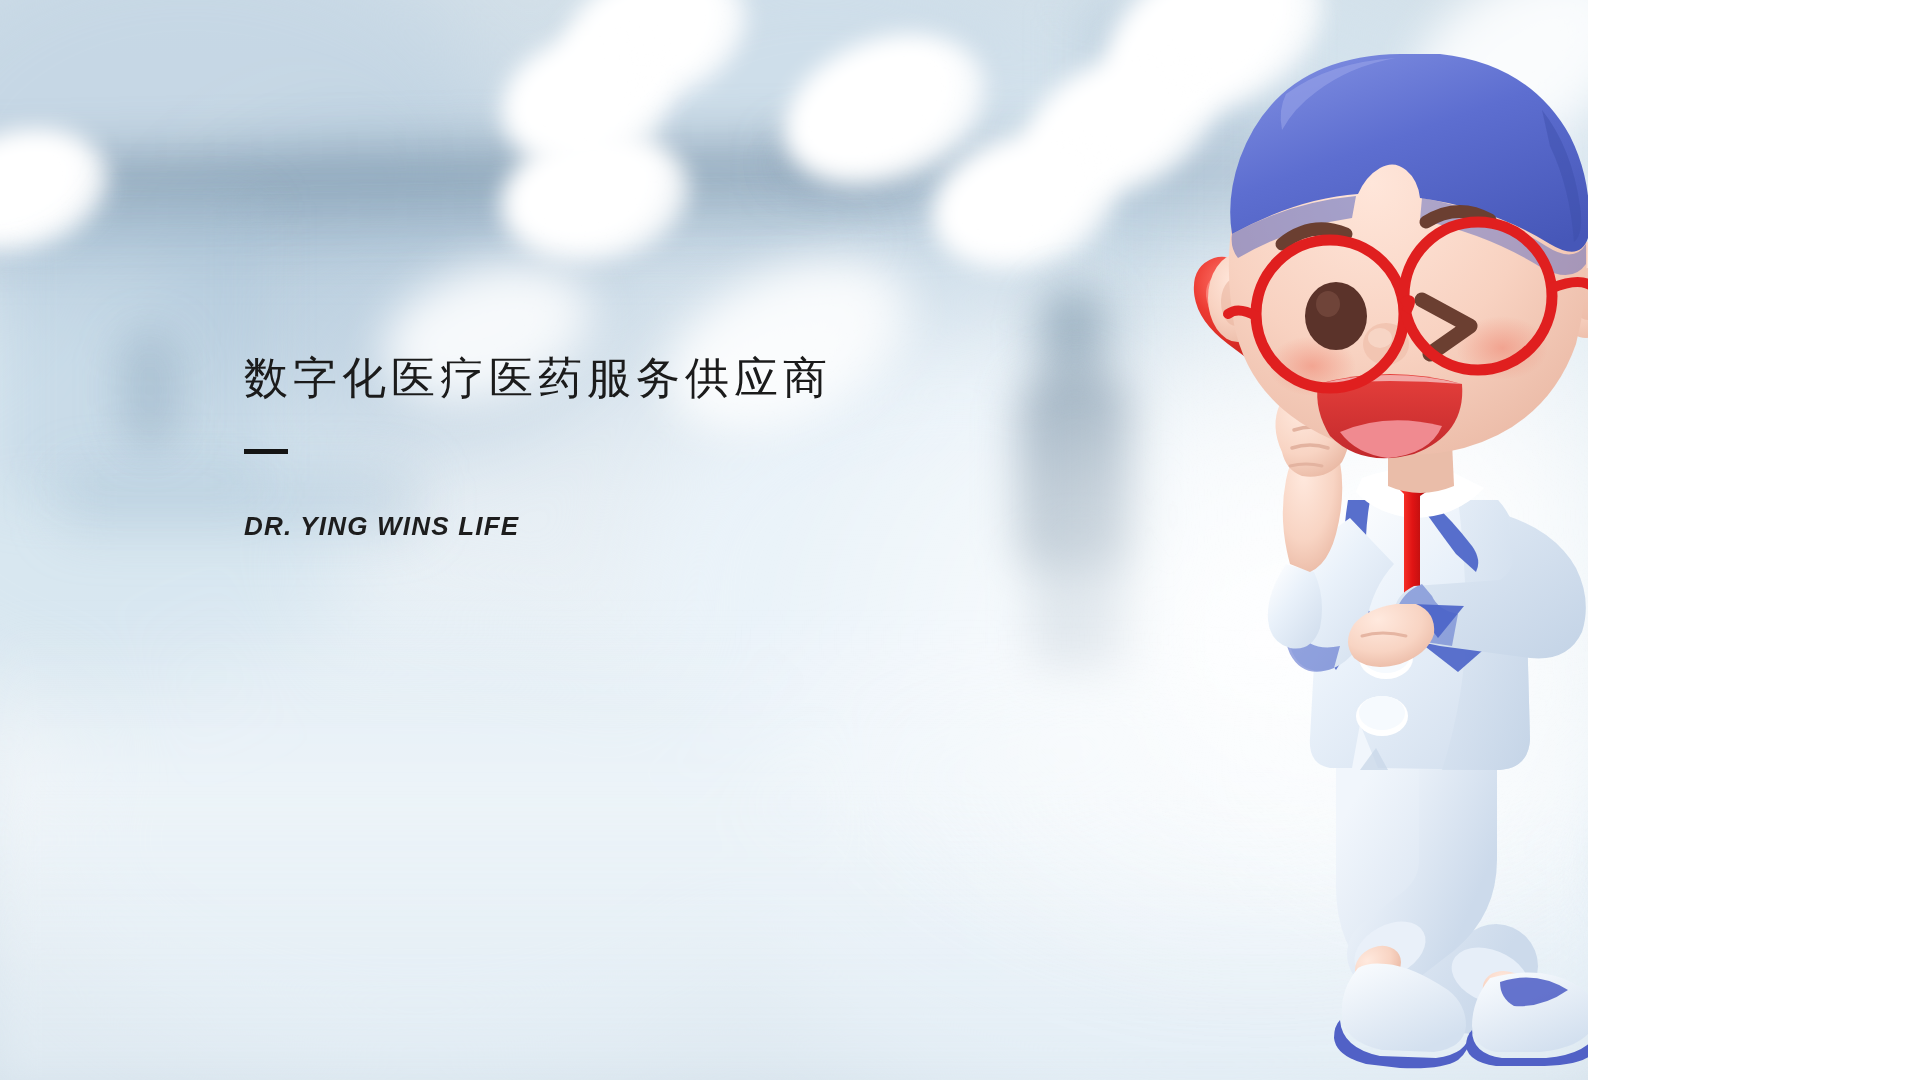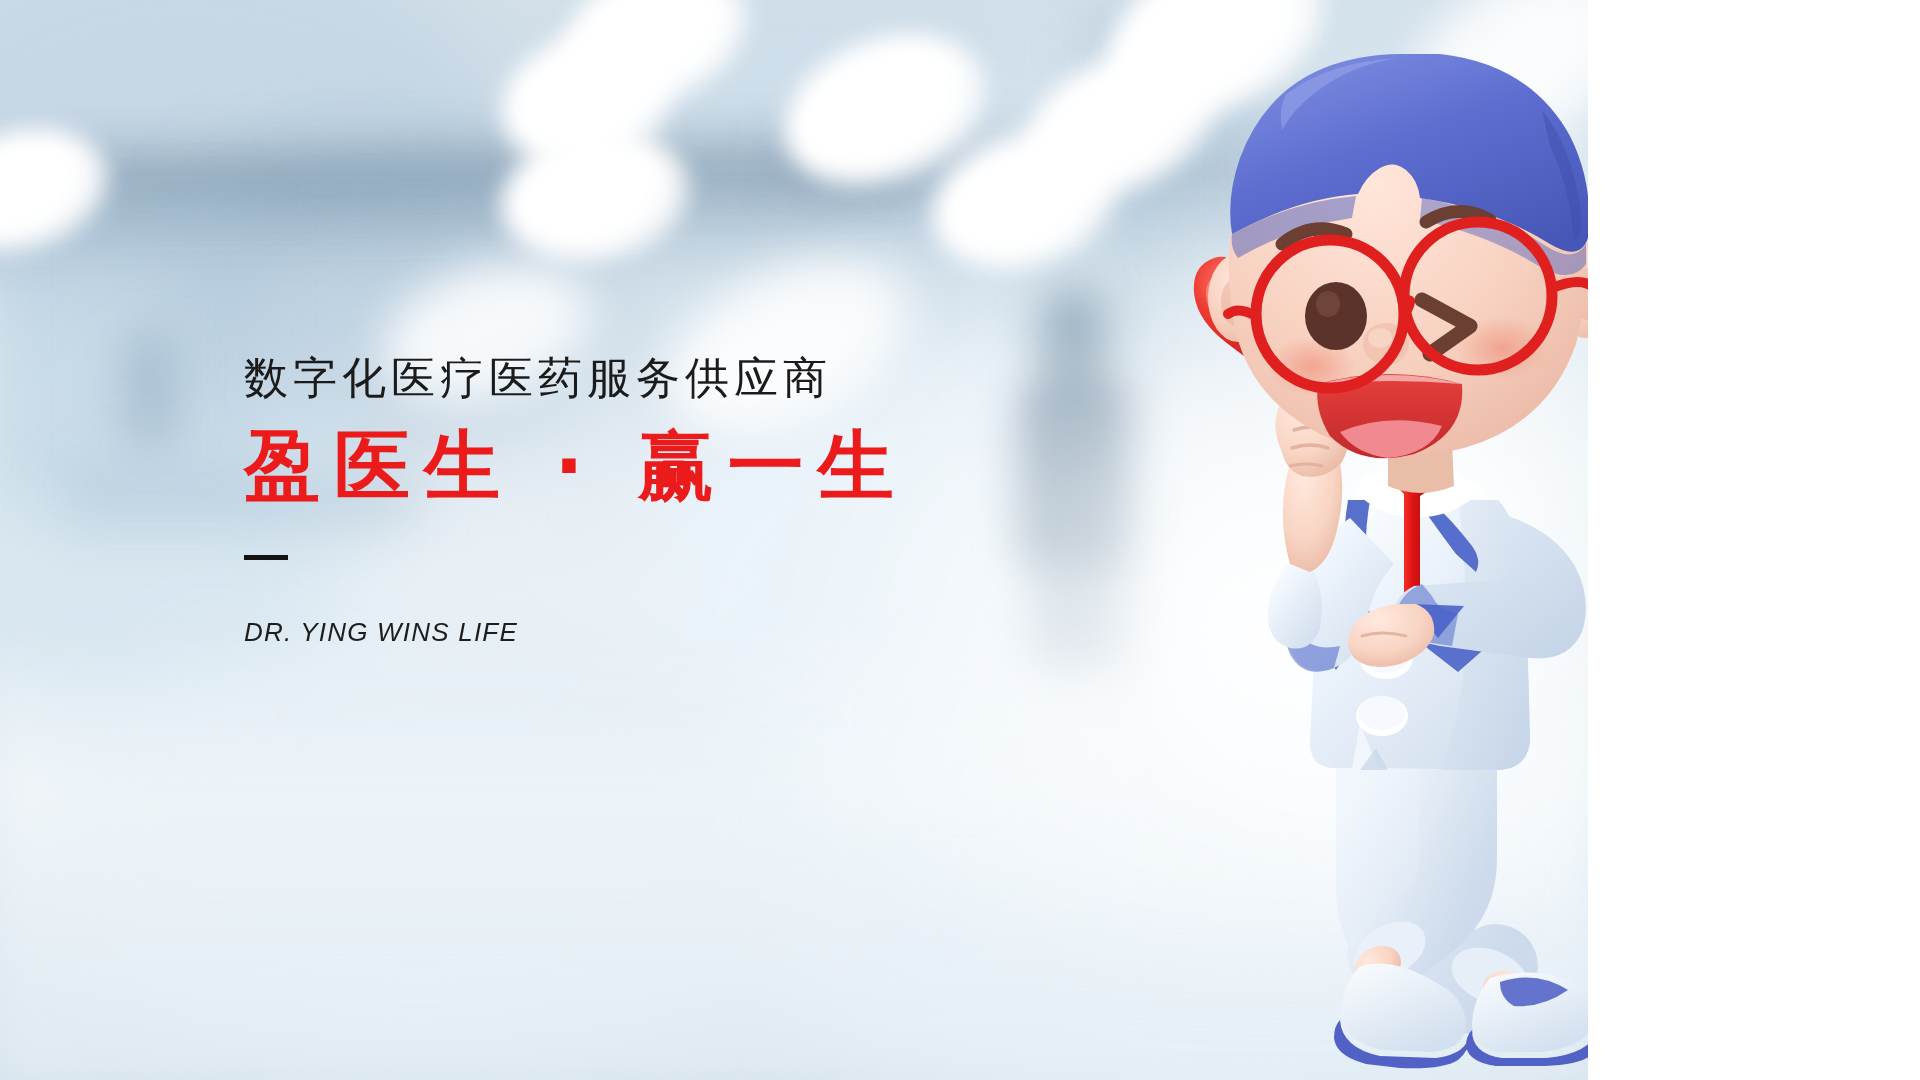--- a/index.html
+++ b/index.html
@@ -83,21 +83,21 @@
     font-family:"DejaVu Sans","Liberation Sans",sans-serif;
   }
   .rule{
     margin-top:44px;
     width:44px;height:5px;
     background:#141414;
   }
   .eng{
     margin-top:50px;
     font-style:italic;
-    font-weight:400;
+    font-weight:700;
     font-size:26px;
     letter-spacing:1.2px;
     color:#1d1d1d;
     line-height:1.72;
     white-space:nowrap;
   }
 
   
   #character{
     position:absolute;
@@ -164,21 +164,20 @@
   <div class="silhouette" style="left:1034px;top:540px;width:92px;height:130px;border-radius:24px;background:rgba(96,126,152,.42);"></div>
   <div class="silhouette" style="left:120px;top:330px;width:60px;height:120px;border-radius:30px;background:rgba(110,140,166,.30);"></div>
 
   <div class="floor-sheen"></div>
   <div class="glow-center"></div>
   <div class="char-glow"></div>
 
   <div class="copy">
     <div class="headline-sub">数字化医疗医药服务供应商</div>
 
-    <div class="headline-main">盈医生 · 赢一生</div>
 
     <div class="rule"></div>
 
     <div class="eng">
       <div>DR. YING WINS LIFE</div>
     </div>
   </div>
 
   <div id="character">
     <svg viewBox="0 0 560 1010" xmlns="http://www.w3.org/2000/svg">

